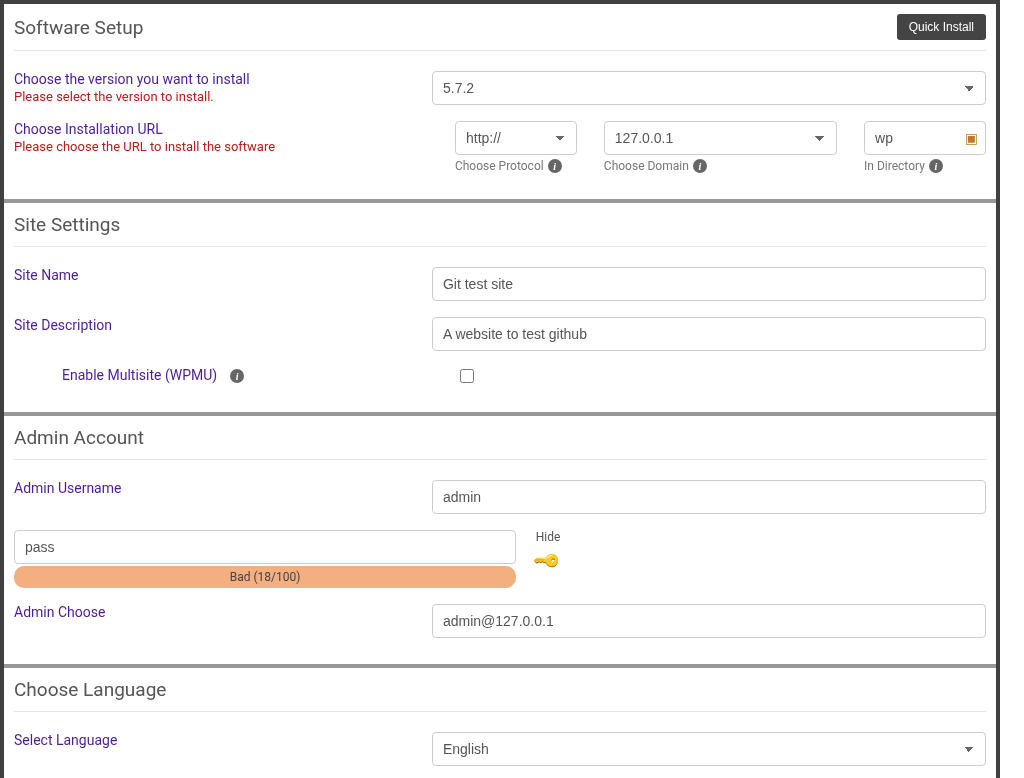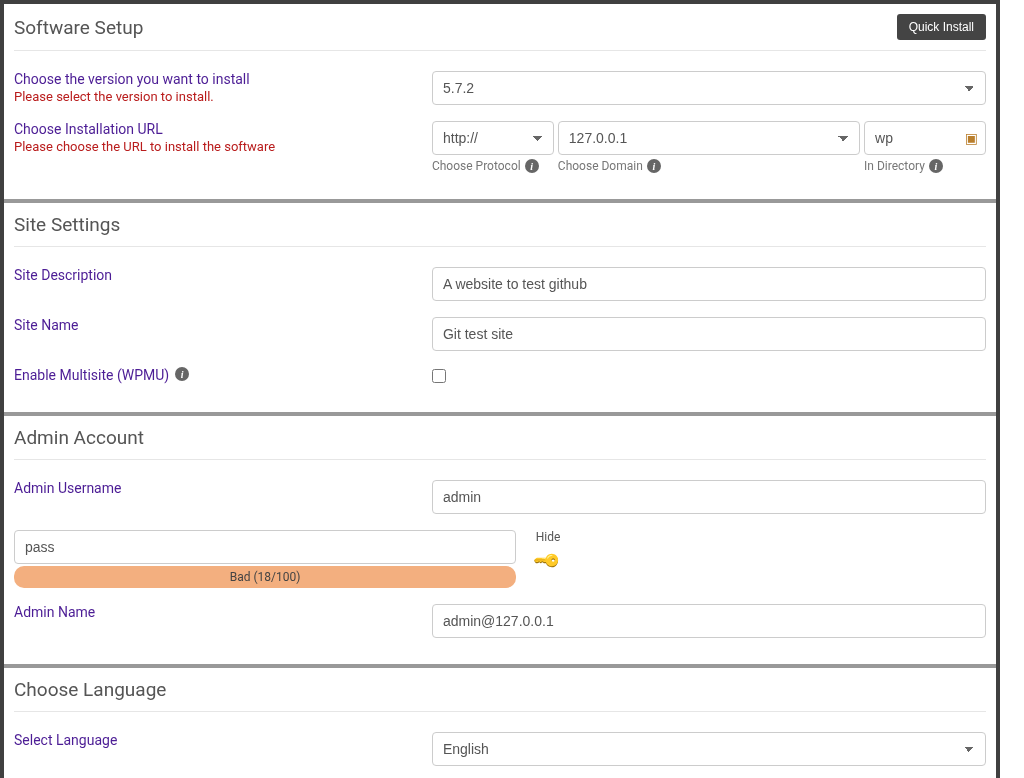--- a/index.html
+++ b/index.html
@@ -19,21 +19,21 @@
     .col-label { width:43%; padding-right:20px; }
     .col-field { width:57%; }
 
     .label-strong { font-size:14px; color:#4c1d95; }
     .label-sub { font-size:13px; color:#b91c1c; display:block; margin-top:2px; }
 
     .input, .select { width:100%; height:34px; border:1px solid #ccc; border-radius:4px; padding:0 10px; font-size:14px; color:#555; background:#fff; }
     .select { appearance:none; -webkit-appearance:none; padding-right:24px; background-image: linear-gradient(45deg, transparent 50%, #666 50%), linear-gradient(135deg, #666 50%, transparent 50%); background-position: calc(100% - 16px) 14px, calc(100% - 11px) 14px; background-size:5px 5px,5px 5px; background-repeat:no-repeat; }
 
     .url-group { display:flex; gap:4px; }
-    .url-group .cell { display:flex; flex-direction:column; }
+    .url-group .cell { display:flex; flex-direction:column;margin-left:23px; }
     .cell-proto { width:22%; }
     .cell-domain { flex:1; }
     .cell-dir { width:22%; position:relative; }
     .helper { font-size:12px; color:#777; margin-top:4px; display:flex; align-items:center; gap:4px; }
 
     .info-icon { display:inline-flex; width:14px; height:14px; border-radius:50%; background:#666; color:#fff; font-size:10px; font-weight:bold; align-items:center; justify-content:center; font-family: Georgia, serif; font-style: italic; }
 
     .dir-icon { position:absolute; right:8px; top:9px; font-size:14px; color:#b97e2c; }
 
     .checkbox { width:14px; height:14px; margin-top:2px; }
@@ -110,38 +110,38 @@
     </div>
   </div>
 
   <div class="section">
     <div class="section-header">
       <div class="section-title">Site Settings</div>
     </div>
 
     <div class="row">
       <div class="col-label">
+        <span class="label-strong">Site Name</span>
+      </div>
+      <div class="col-field">
+        <input class="input" type="text" value="Git test site" style="">
+      </div>
+    </div>
+
+    <div class="row">
+      <div class="col-label">
         <span class="label-strong">Site Description</span>
       </div>
       <div class="col-field">
         <input class="input" type="text" value="A website to test github" style="">
       </div>
     </div>
 
     <div class="row">
-      <div class="col-label">
-        <span class="label-strong">Site Name</span>
-      </div>
-      <div class="col-field">
-        <input class="input" type="text" value="Git test site" style="">
-      </div>
-    </div>
-
-    <div class="row">
-      <div class="col-label" style="display:flex; align-items:flex-start; gap:6px;">
+      <div class="col-label" style="display:flex; align-items:flex-end; gap:13px;margin-left:48px;">
         <span class="label-strong">Enable Multisite (WPMU)</span>
         <span class="info-icon">i</span>
       </div>
       <div class="col-field">
         <input type="checkbox" class="checkbox" style="">
       </div>
     </div>
   </div>
 
   <div class="section">
@@ -168,21 +168,21 @@
           <div class="pw-side">
             <span class="pw-side-label">Hide</span>
             <span class="key-icon">🔑</span>
           </div>
         </div>
       </div>
     </div>
 
     <div class="row">
       <div class="col-label">
-        <span class="label-strong">Admin Name</span>
+        <span class="label-strong">Admin Choose</span>
       </div>
       <div class="col-field">
         <input class="input" type="text" value="admin@127.0.0.1" style="">
       </div>
     </div>
   </div>
 
   <div class="section" style="border-bottom:none;">
     <div class="section-header">
       <div class="section-title">Choose Language</div>

